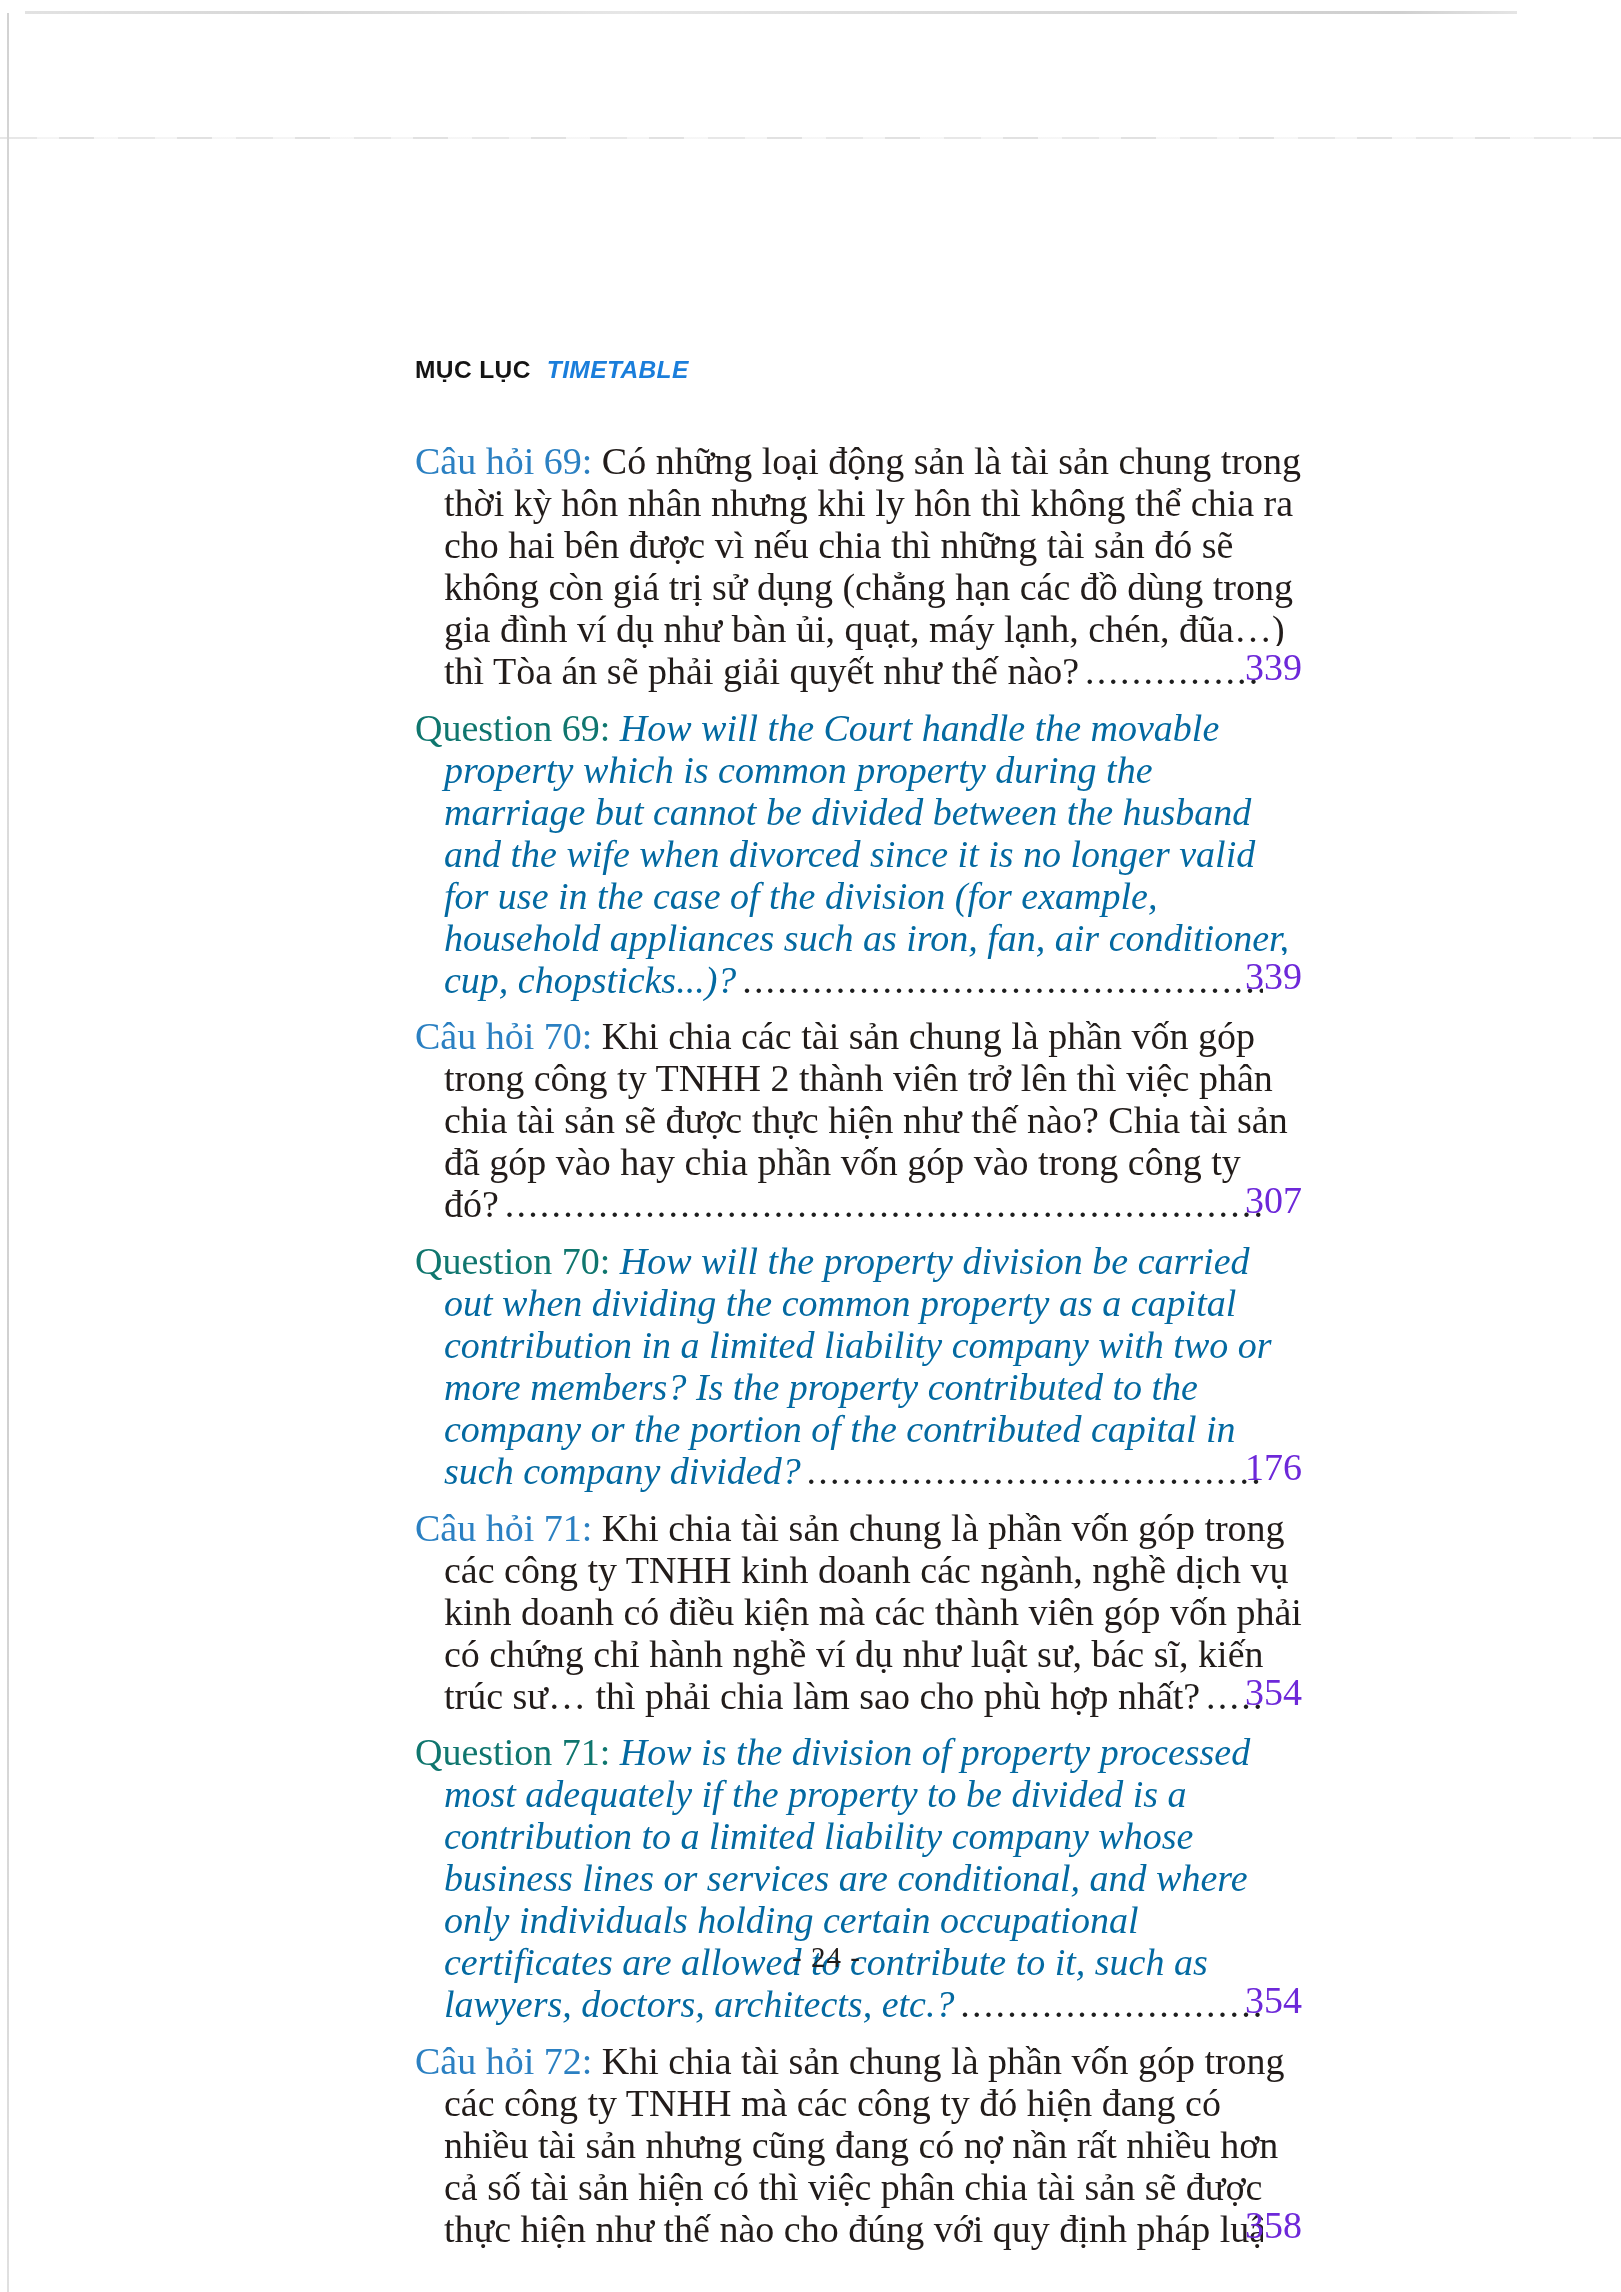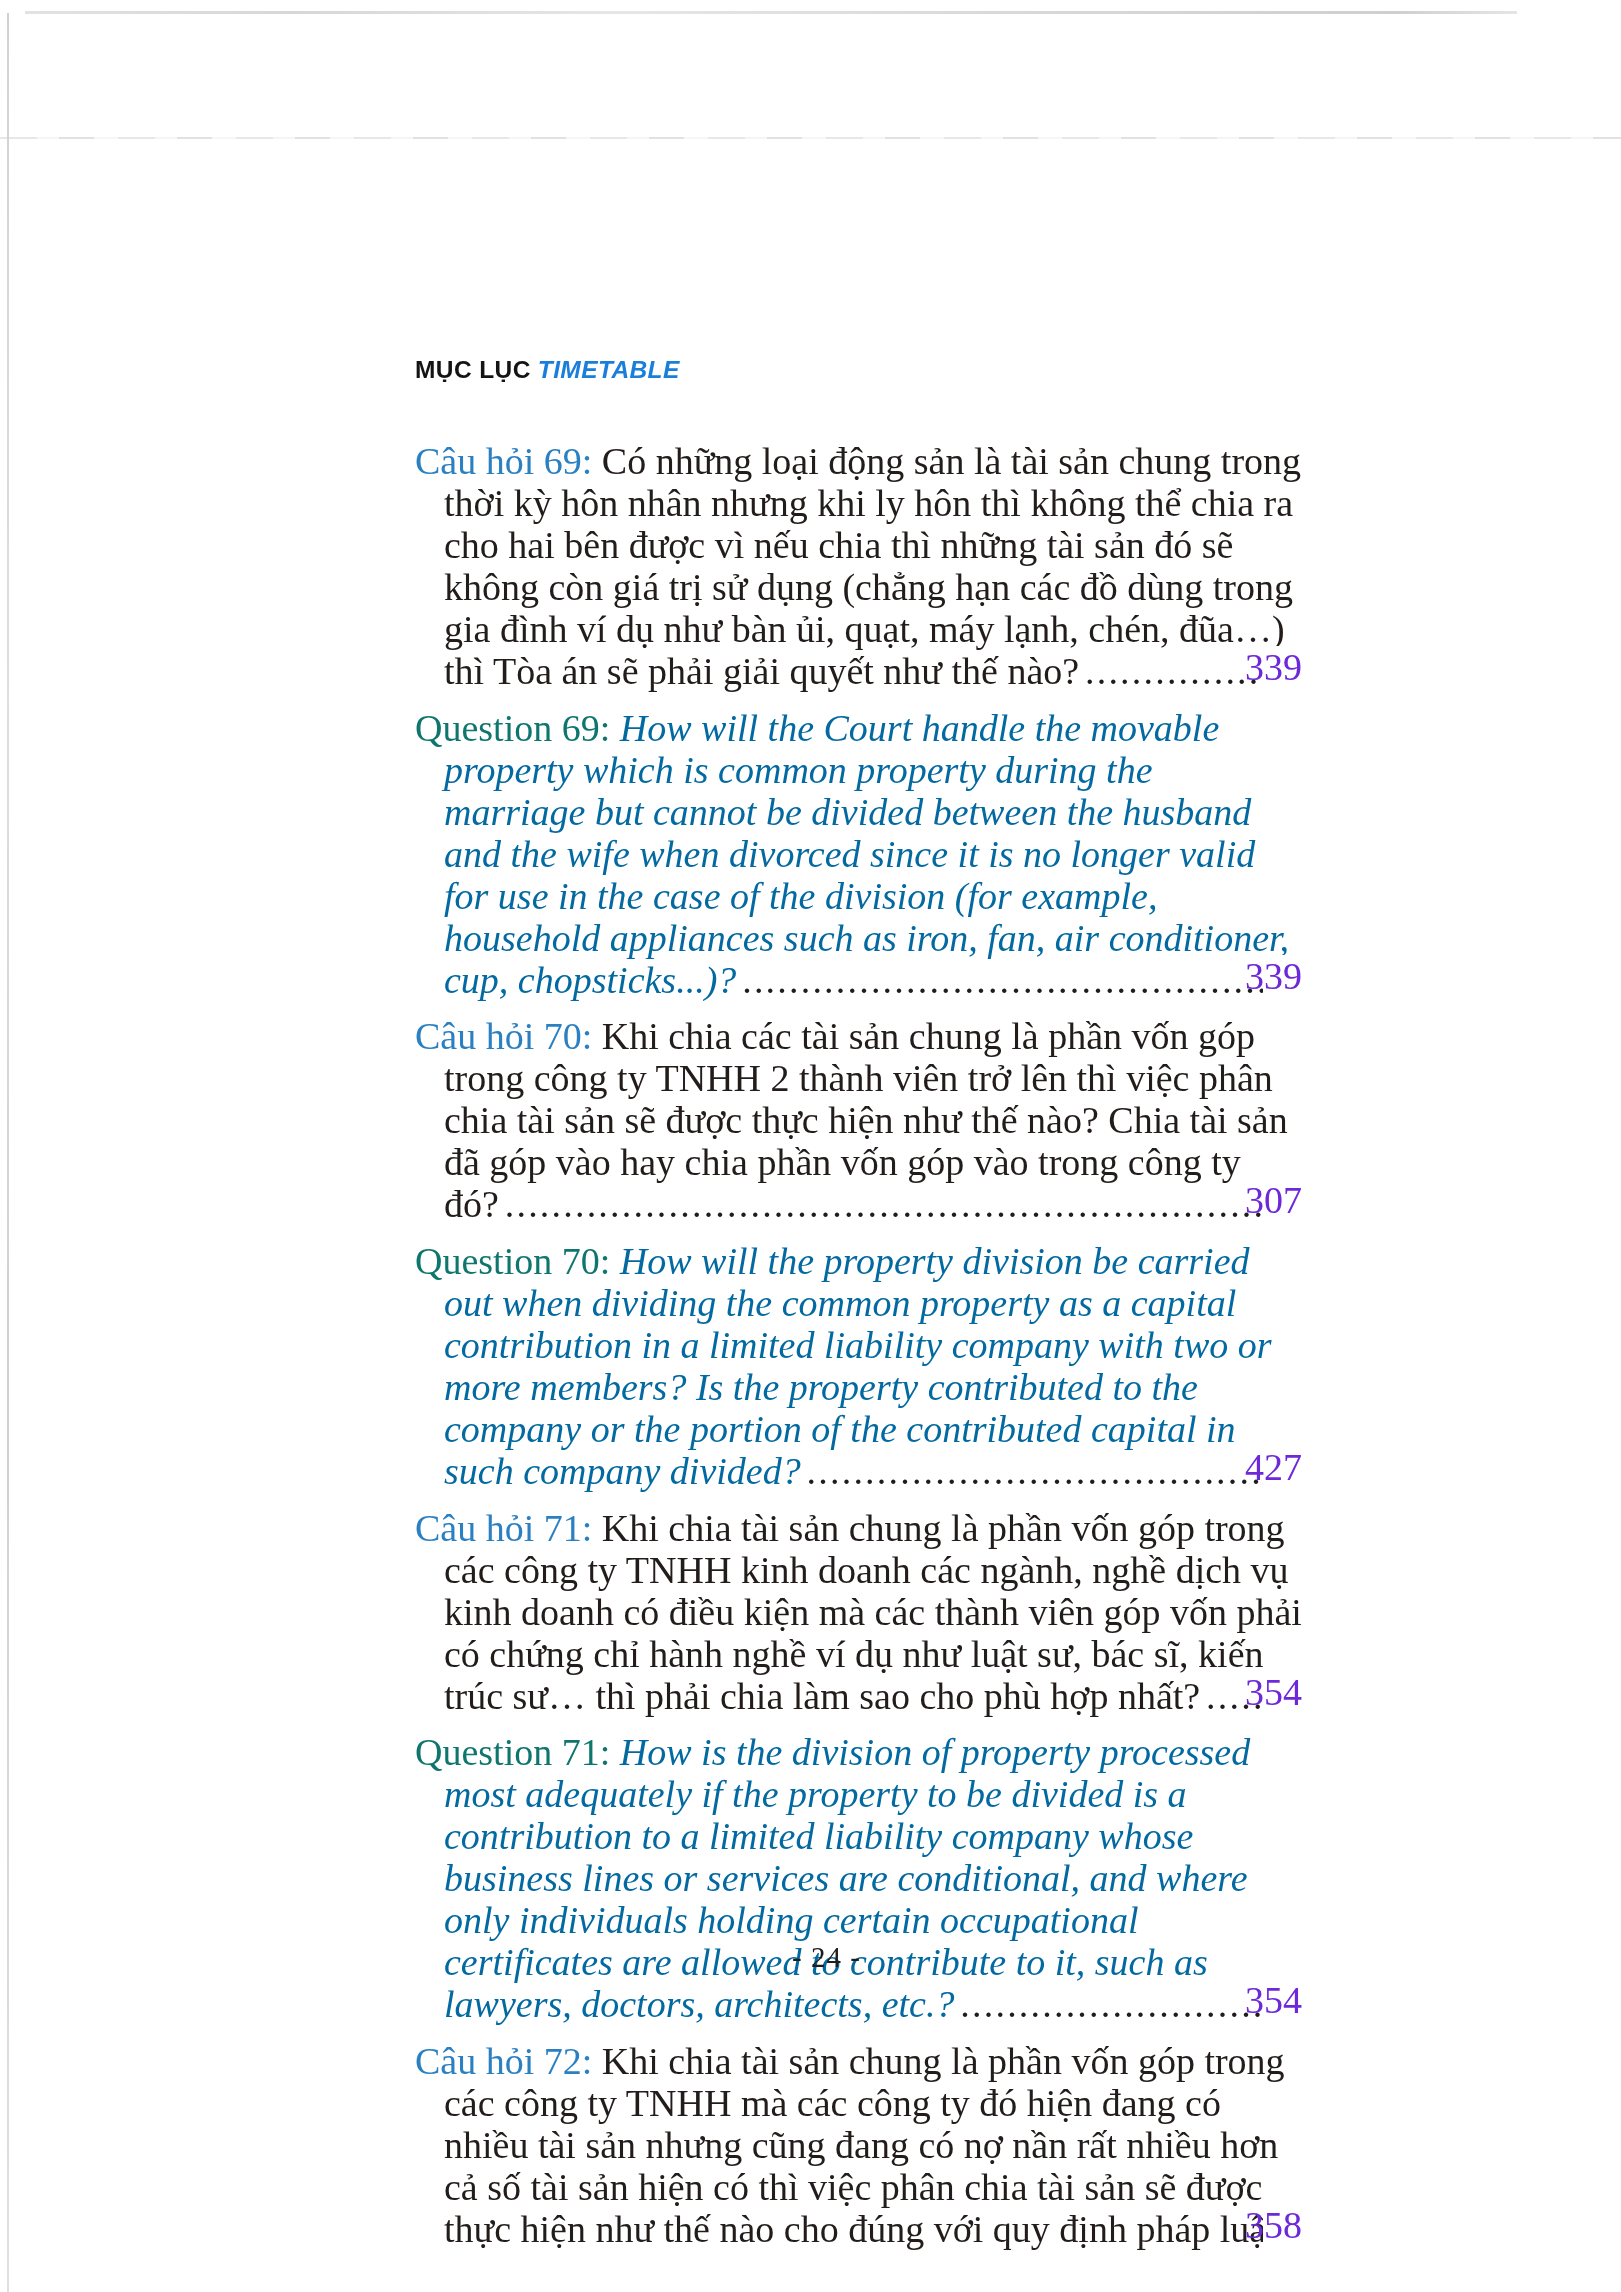--- a/index.html
+++ b/index.html
@@ -33,21 +33,21 @@
   }
 
   .page-header {
     font-family: "Liberation Sans", "DejaVu Sans", sans-serif;
     font-weight: 700;
     font-size: 24.5px;
     letter-spacing: 0.4px;
     white-space: nowrap;
   }
   .hdr-vn { color: #141414; text-align: center; }
-  .hdr-en { color: #1a7edb; font-style: italic; margin-left: 7px; }
+  .hdr-en { color: #1a7edb; font-style: italic; margin-left: 16px; }
 
   .toc-list { margin-top: 56px; }
 
   .toc-entry {
     position: relative;
     overflow: hidden;
     font-size: 38px;
     line-height: 42px;
     padding-left: 29px;
     text-indent: -29px;
@@ -118,21 +118,21 @@
 
     <div class="toc-entry vn">
       <span class="entry-label">Câu hỏi 70:</span>
       <span class="entry-text">Khi chia các tài sản chung là phần vốn góp trong công ty TNHH 2 thành viên trở lên thì việc phân chia tài sản sẽ được thực hiện như thế nào? Chia tài sản đã góp vào hay chia phần vốn góp vào trong công ty đó?</span><span class="dot-leader"></span>
       <span class="entry-page">307</span>
     </div>
 
     <div class="toc-entry en">
       <span class="entry-label">Question 70:</span>
       <span class="entry-text">How will the property division be carried out when dividing the common property as a capital contribution in a limited liability company with two or more members? Is the property contributed to the company or the portion of the contributed capital in such company divided?</span><span class="dot-leader"></span>
-      <span class="entry-page">427</span>
+      <span class="entry-page">176</span>
     </div>
 
     <div class="toc-entry vn">
       <span class="entry-label">Câu hỏi 71:</span>
       <span class="entry-text">Khi chia tài sản chung là phần vốn góp trong các công ty TNHH kinh doanh các ngành, nghề dịch vụ kinh doanh có điều kiện mà các thành viên góp vốn phải có chứng chỉ hành nghề ví dụ như luật sư, bác sĩ, kiến trúc sư… thì phải chia làm sao cho phù hợp nhất?</span><span class="dot-leader"></span>
       <span class="entry-page">354</span>
     </div>
 
     <div class="toc-entry en">
       <span class="entry-label">Question 71:</span>

